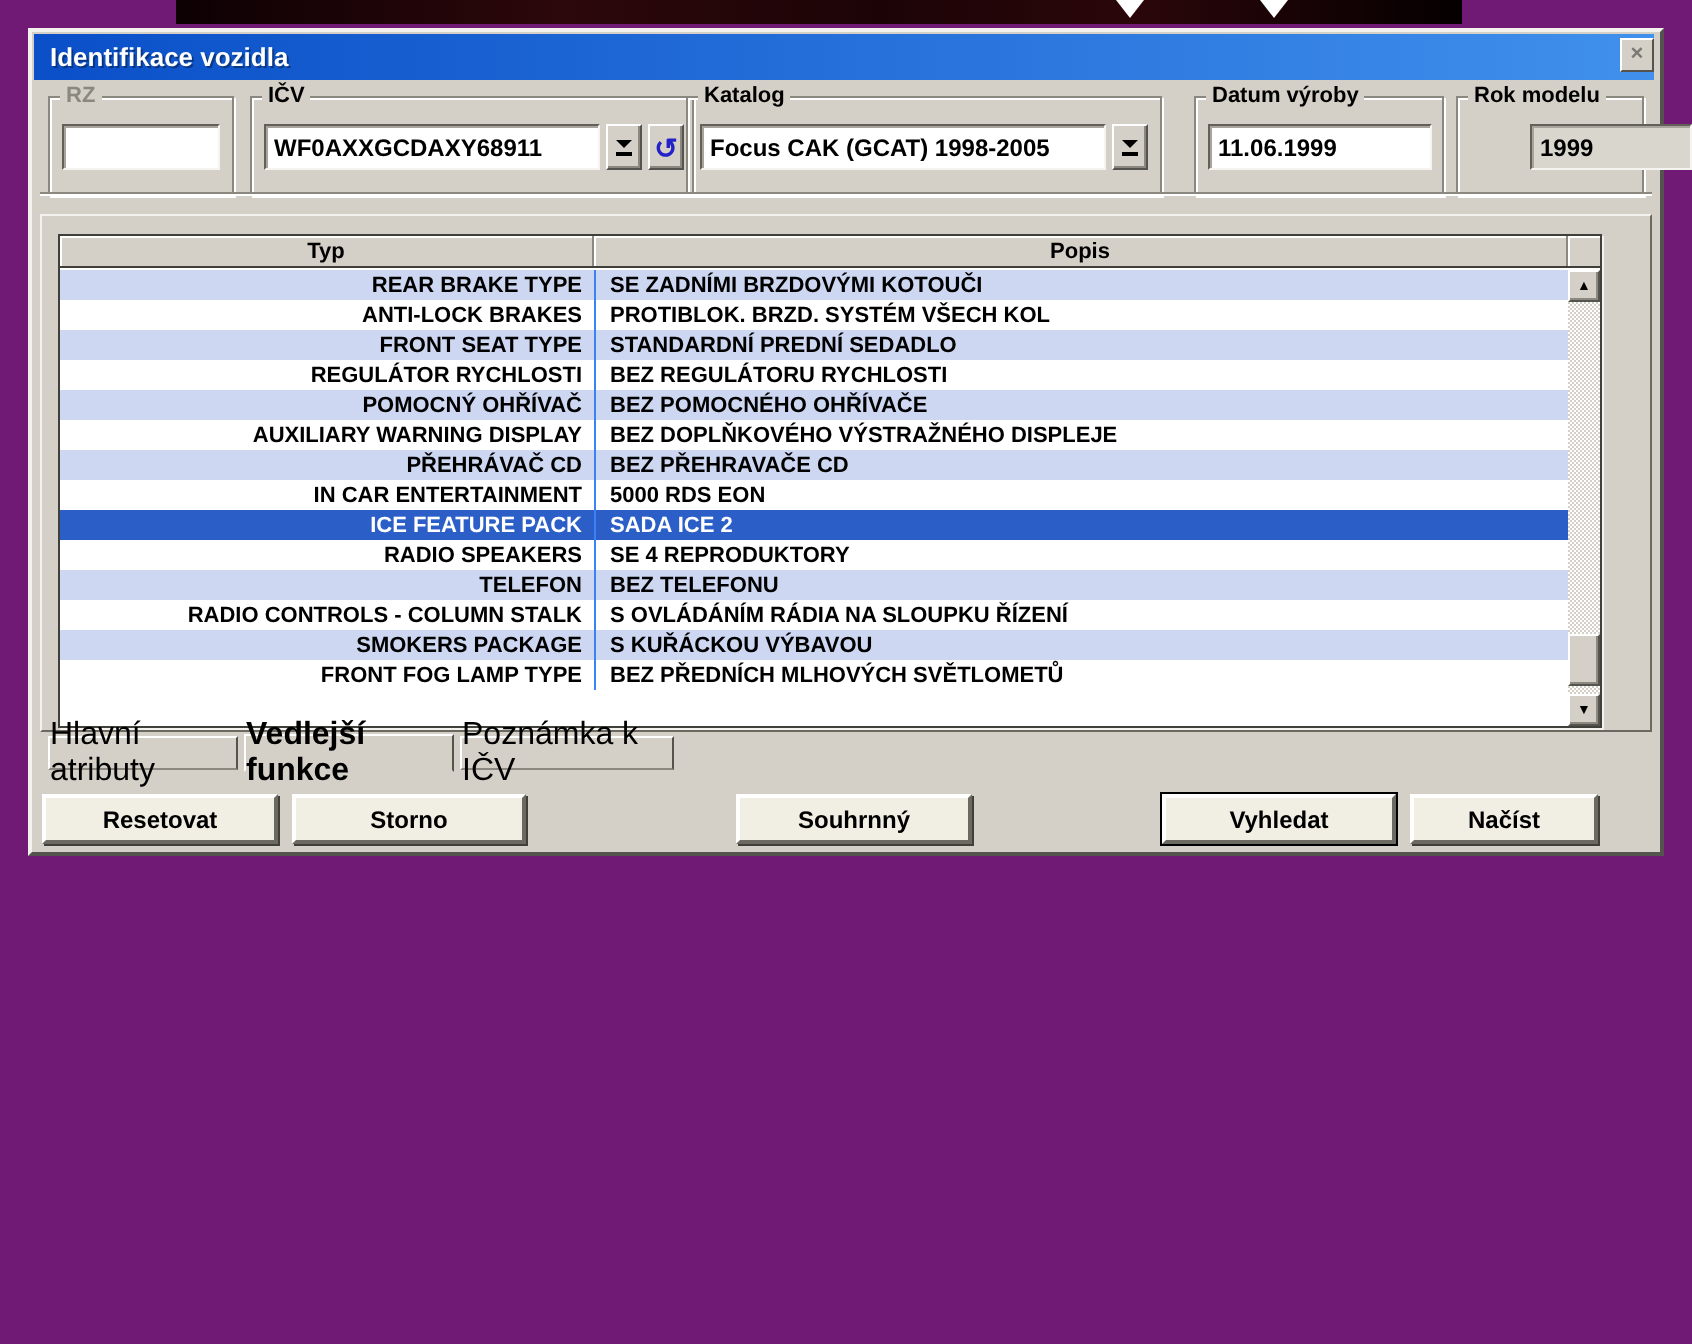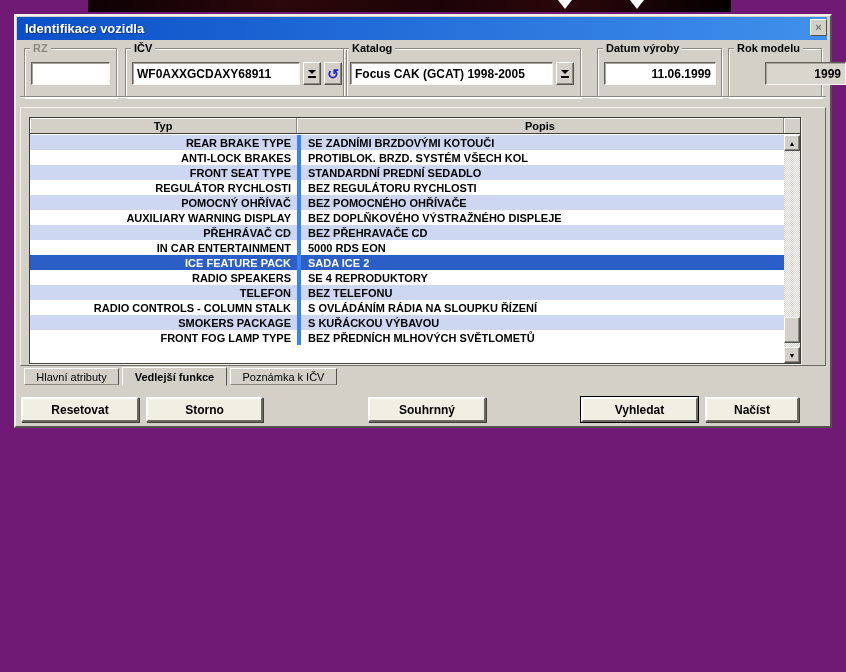--- a/index.html
+++ b/index.html
@@ -33,21 +33,21 @@
   .group { position:absolute; top:32px; height:50px;
     border:1px solid #8a887f; box-shadow:1px 1px 0 #fff, inset 1px 1px 0 #fff; }
   .group-label { position:absolute; top:-7px; left:5px; background:#d4d0c8;
     font-size:11px; font-weight:bold; color:#000; padding:0 3px; line-height:13px; }
   .group-label.disabled { color:#8a887f; }
 
   .sunken { background:#fff; border:1px solid; border-color:#636059 #f6f4f0 #f6f4f0 #636059;
     box-shadow:inset 1px 1px 0 #a8a49c; }
   .field { position:absolute; top:13px; height:23px; font-size:12px; font-weight:bold;
     color:#000; display:flex; align-items:center; padding:0 4px; white-space:nowrap; overflow:hidden; }
-  .field.center { justify-content:flex-end; }
+  .field.center { justify-content:flex-start; }
   .field.disabled { background:#d9d6ce; }
 
   .mini-btn { position:absolute; top:13px; width:18px; height:23px; background:#d4d0c8;
     border:1px solid; border-color:#fff #55534e #55534e #fff; box-shadow:inset -1px -1px 0 #8a887f;
     display:flex; align-items:center; justify-content:center; }
   .refresh-glyph { color:#2222c8; font-size:14px; font-weight:bold; line-height:1; }
 
   
   .separator { position:absolute; left:4px; top:80px; width:806px; height:2px;
     border-top:1px solid #8a887f; border-bottom:1px solid #fff; }
@@ -66,39 +66,39 @@
   .hcell.popis { flex:1; }
   .hcell.stub { width:16px; border-right:none; }
 
   .grid-body { position:absolute; left:0; top:17px; right:16px; bottom:0; background:#fff; }
   .trow { display:flex; height:15px; font-size:11px; font-weight:bold; color:#000; }
   .trow.odd { background:#cdd7f2; }
   .trow.even { background:#fff; }
   .trow.selected { background:#2b5fc7; color:#fff; }
   .cell { display:flex; align-items:center; white-space:nowrap; overflow:hidden; }
   .cell.typ { width:267px; justify-content:flex-end; padding-right:6px; }
-  .cell.popis { flex:1; border-left:4px solid #3b82f6; padding-left:7px; }
+  .cell.popis { flex:1; border-left:1px solid #3b82f6; padding-left:7px; }
 
   
   .vscroll { position:absolute; right:0; top:17px; bottom:0; width:16px;
     background:#e9e7e2;
     background-image:conic-gradient(#fff 25%, #d4d0c8 0 50%, #fff 0 75%, #d4d0c8 0);
     background-size:2px 2px; }
   .sb-btn { position:absolute; left:0; width:16px; height:16px; background:#d4d0c8;
     border:1px solid; border-color:#fff #55534e #55534e #fff; box-shadow:inset -1px -1px 0 #8a887f;
     display:flex; align-items:center; justify-content:center; font-size:7px; color:#000; }
   .sb-up { top:0; } .sb-down { bottom:0; }
   .sb-thumb { position:absolute; left:0; bottom:20px; width:16px; height:26px; background:#d4d0c8;
     border:1px solid; border-color:#fff #55534e #55534e #fff; box-shadow:inset -1px -1px 0 #8a887f; }
 
   
   .tab { position:absolute; top:352px; height:17px; background:#d4d0c8;
     border:1px solid; border-color:#fff #55534e #8a887f #fff;
     display:flex; align-items:center; justify-content:center;
-    font-size:11px; color:#000; }
+    font-size:16px; color:#000; }
   .tab.active { top:351px; height:19px; font-weight:bold; border-bottom-color:#d4d0c8; }
 
   
   .btn { position:absolute; top:381px; height:25px; background:#f1eee3;
     border:2px solid; border-color:#fff #6b6960 #6b6960 #fff;
     box-shadow:1px 1px 0 #403f3a;
     display:flex; align-items:center; justify-content:center;
     font-size:12px; font-weight:bold; color:#000; }
   .btn.default { outline:1px solid #000; outline-offset:0; }
 

